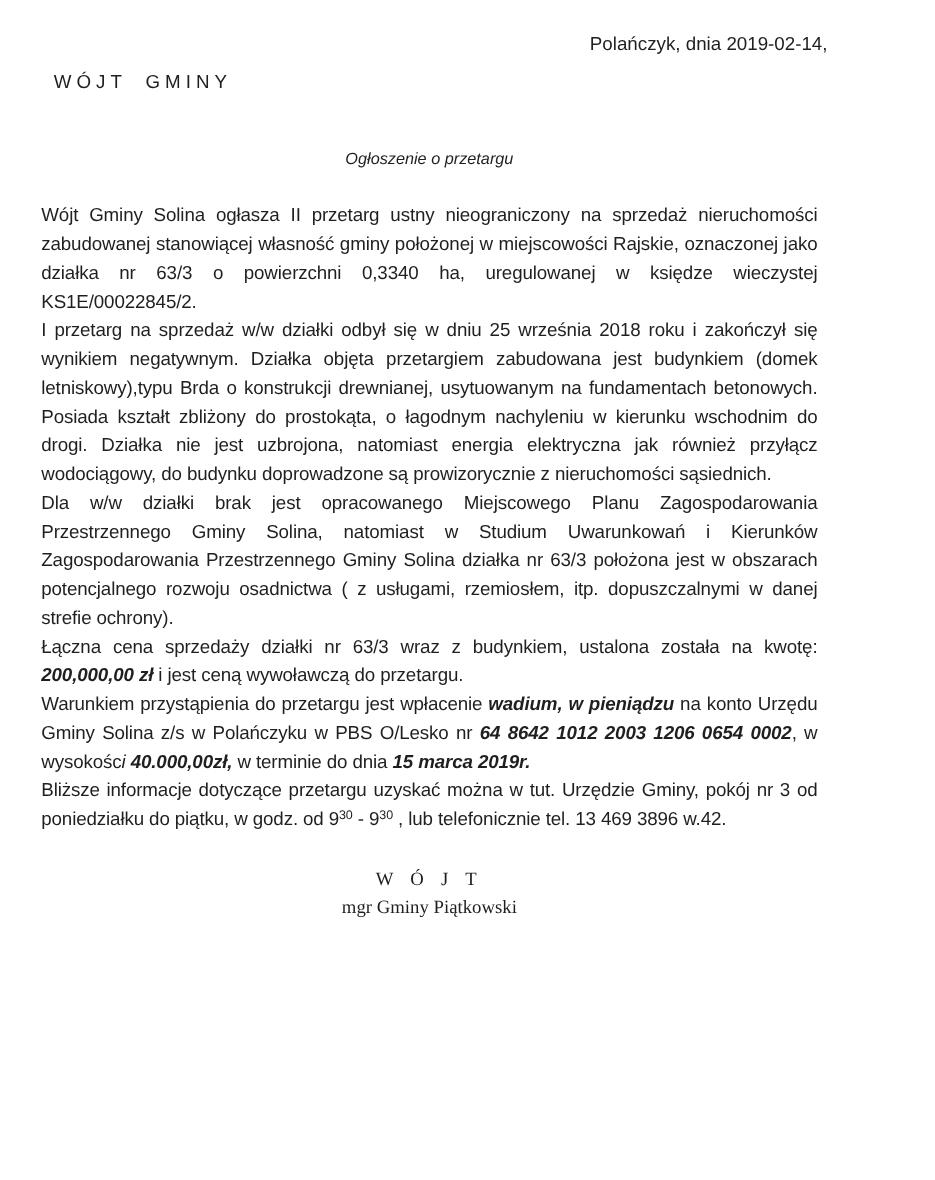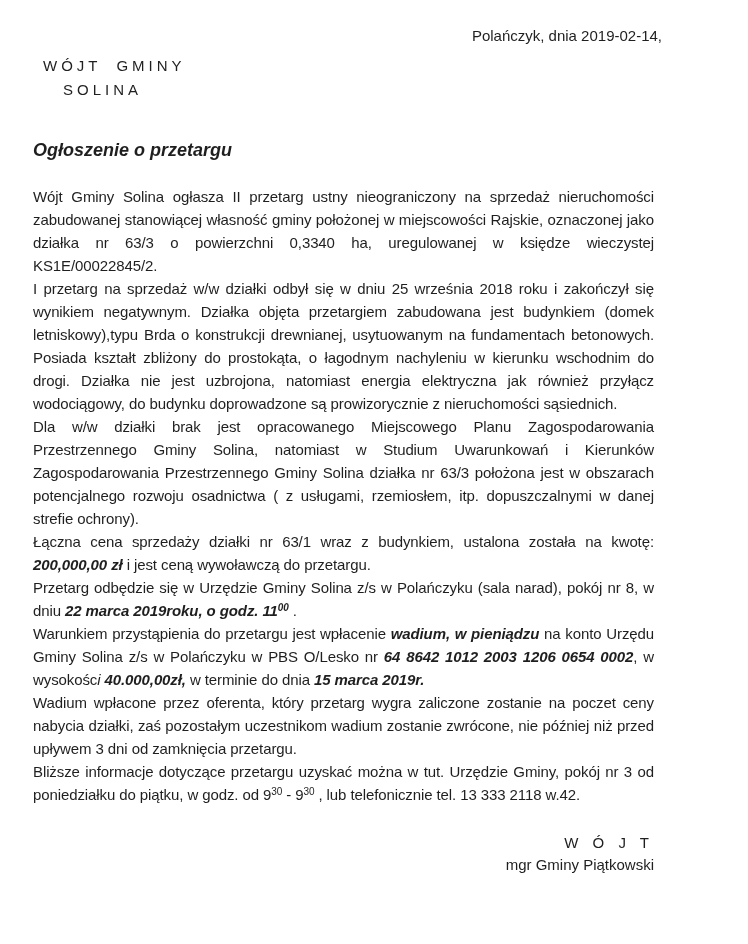--- a/index.html
+++ b/index.html
@@ -19,71 +19,69 @@
     text-align: right;
     margin-right: -8px;
     line-height: 20px;
     white-space: pre;
   }
   .sender-block { margin-top: 8px; line-height: 24px; }
   .sender-line1 { letter-spacing: 4px; word-spacing: 7px; margin-left: 10px; }
   .sender-line2 { letter-spacing: 4px; margin-left: 30px; }
   .doc-title {
     margin: 38px 0 0 0;
-    text-align: left;
-    font-size: 18px;
-    font-weight: bold;
+    text-align: center;
+    font-size: 13px;
+    font-weight: normal;
     font-style: italic;
     line-height: 21px;
   }
   .doc-body {
     margin-top: 24px;
     line-height: 23px;
     text-align: justify;
     letter-spacing: -0.1px;
   }
   .doc-body p { margin: 0; }
   .run-b { font-weight: bold; font-style: italic; margin-top: 32px; }
   .run-i { font-style: italic; }
   sup.run-sup {
     font-size: 10px;
     line-height: 0;
     vertical-align: 5px;
   }
   sup.run-sup.run-b { font-weight: bold; font-style: italic; }
   .signature-block {
     margin-top: 26px;
-    text-align: right;
+    text-align: center;
     line-height: 22px;
+    font-family: Liberation Serif, serif;
   }
   .signature-role { letter-spacing: 5px; }
 </style>
 </head>
 <body>
 
 <div class="page">
 
   <div class="date-line">Polańczyk, dnia 2019-02-14,</div>
 
   <div class="sender-block">
     <div class="sender-line1">WÓJT GMINY</div>
-    <div class="sender-line2">SOLINA</div>
   </div>
 
   <h1 class="doc-title">Ogłoszenie o przetargu</h1>
 
   <div class="doc-body">
     <p><span>Wójt Gminy Solina ogłasza II przetarg ustny nieograniczony na sprzedaż nieruchomości zabudowanej stanowiącej własność gminy położonej w miejscowości Rajskie, oznaczonej jako działka nr 63/3 o powierzchni 0,3340 ha, uregulowanej w księdze wieczystej KS1E/00022845/2.</span></p>
     <p><span>I przetarg na sprzedaż w/w działki odbył się w dniu 25 września 2018 roku i zakończył się wynikiem negatywnym. Działka objęta przetargiem zabudowana jest budynkiem (domek letniskowy),typu Brda o konstrukcji drewnianej, usytuowanym na fundamentach betonowych. Posiada kształt zbliżony do prostokąta, o łagodnym nachyleniu w kierunku wschodnim do drogi. Działka nie jest uzbrojona, natomiast energia elektryczna jak również przyłącz wodociągowy, do budynku doprowadzone są prowizorycznie z nieruchomości sąsiednich.</span></p>
     <p><span>Dla w/w działki brak jest opracowanego Miejscowego Planu Zagospodarowania Przestrzennego Gminy Solina, natomiast w Studium Uwarunkowań i Kierunków Zagospodarowania Przestrzennego Gminy Solina działka nr 63/3 położona jest w obszarach potencjalnego rozwoju osadnictwa ( z usługami, rzemiosłem, itp. dopuszczalnymi w danej strefie ochrony).</span></p>
-    <p><span>Łączna cena  sprzedaży działki nr 63/1 wraz z budynkiem, ustalona została na kwotę: </span><span class="run-b">200,000,00 zł</span><span> i jest ceną wywoławczą do przetargu.</span></p>
-    <p><span>Przetarg odbędzie się w Urzędzie Gminy Solina z/s w Polańczyku (sala narad), pokój nr 8, w dniu </span><span class="run-b">22 marca 2019roku, o godz. 11</span><sup class="run-sup run-b">00</sup><span> .</span></p>
+    <p><span>Łączna cena  sprzedaży działki nr 63/3 wraz z budynkiem, ustalona została na kwotę: </span><span class="run-b">200,000,00 zł</span><span> i jest ceną wywoławczą do przetargu.</span></p>
     <p><span>Warunkiem przystąpienia do przetargu jest wpłacenie </span><span class="run-b">wadium, w pieniądzu</span><span> na konto Urzędu Gminy Solina z/s w Polańczyku  w PBS O/Lesko nr </span><span class="run-b">64 8642 1012 2003 1206 0654 0002</span><span>, w wysokośc</span><span class="run-i">i</span><span> </span><span class="run-b">40.000,00zł,</span><span> w terminie do dnia </span><span class="run-b">15 marca 2019r.</span></p>
-    <p><span>Wadium wpłacone przez oferenta, który przetarg wygra zaliczone zostanie na poczet ceny nabycia działki, zaś pozostałym uczestnikom wadium zostanie zwrócone, nie później niż przed upływem 3 dni od zamknięcia przetargu.</span></p>
-    <p><span>Bliższe informacje dotyczące przetargu uzyskać można w tut. Urzędzie Gminy, pokój nr 3 od poniedziałku do piątku, w godz. od 9</span><sup class="run-sup">30</sup><span> - 9</span><sup class="run-sup">30</sup><span> , lub telefonicznie tel. 13 333 2118 w.42.</span></p>
+    <p><span>Bliższe informacje dotyczące przetargu uzyskać można w tut. Urzędzie Gminy, pokój nr 3 od poniedziałku do piątku, w godz. od 9</span><sup class="run-sup">30</sup><span> - 9</span><sup class="run-sup">30</sup><span> , lub telefonicznie tel. 13 469 3896 w.42.</span></p>
   </div>
 
   <div class="signature-block">
     <div class="signature-role">W Ó J T</div>
     <div class="signature-name">mgr Gminy Piątkowski</div>
   </div>
 
 </div>
 
 </body></html>

